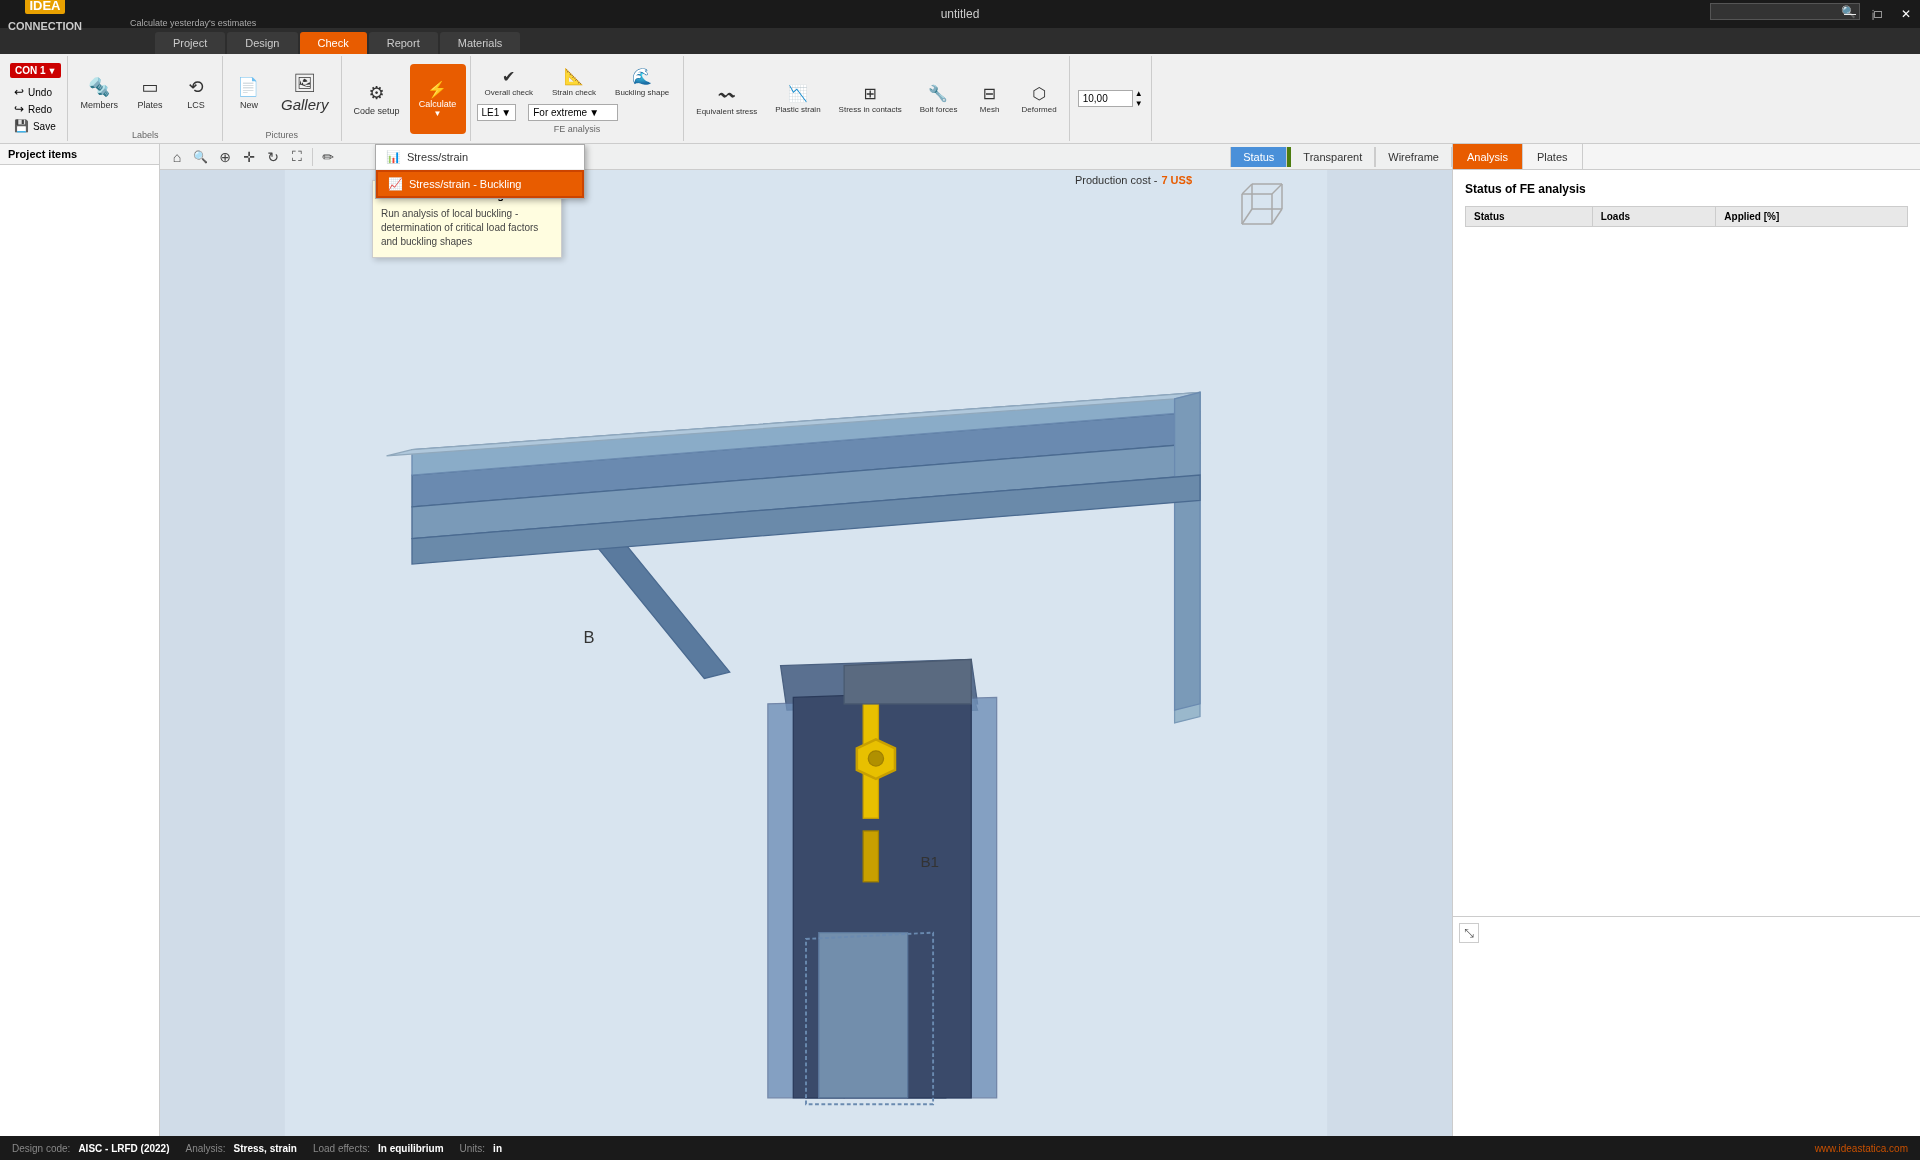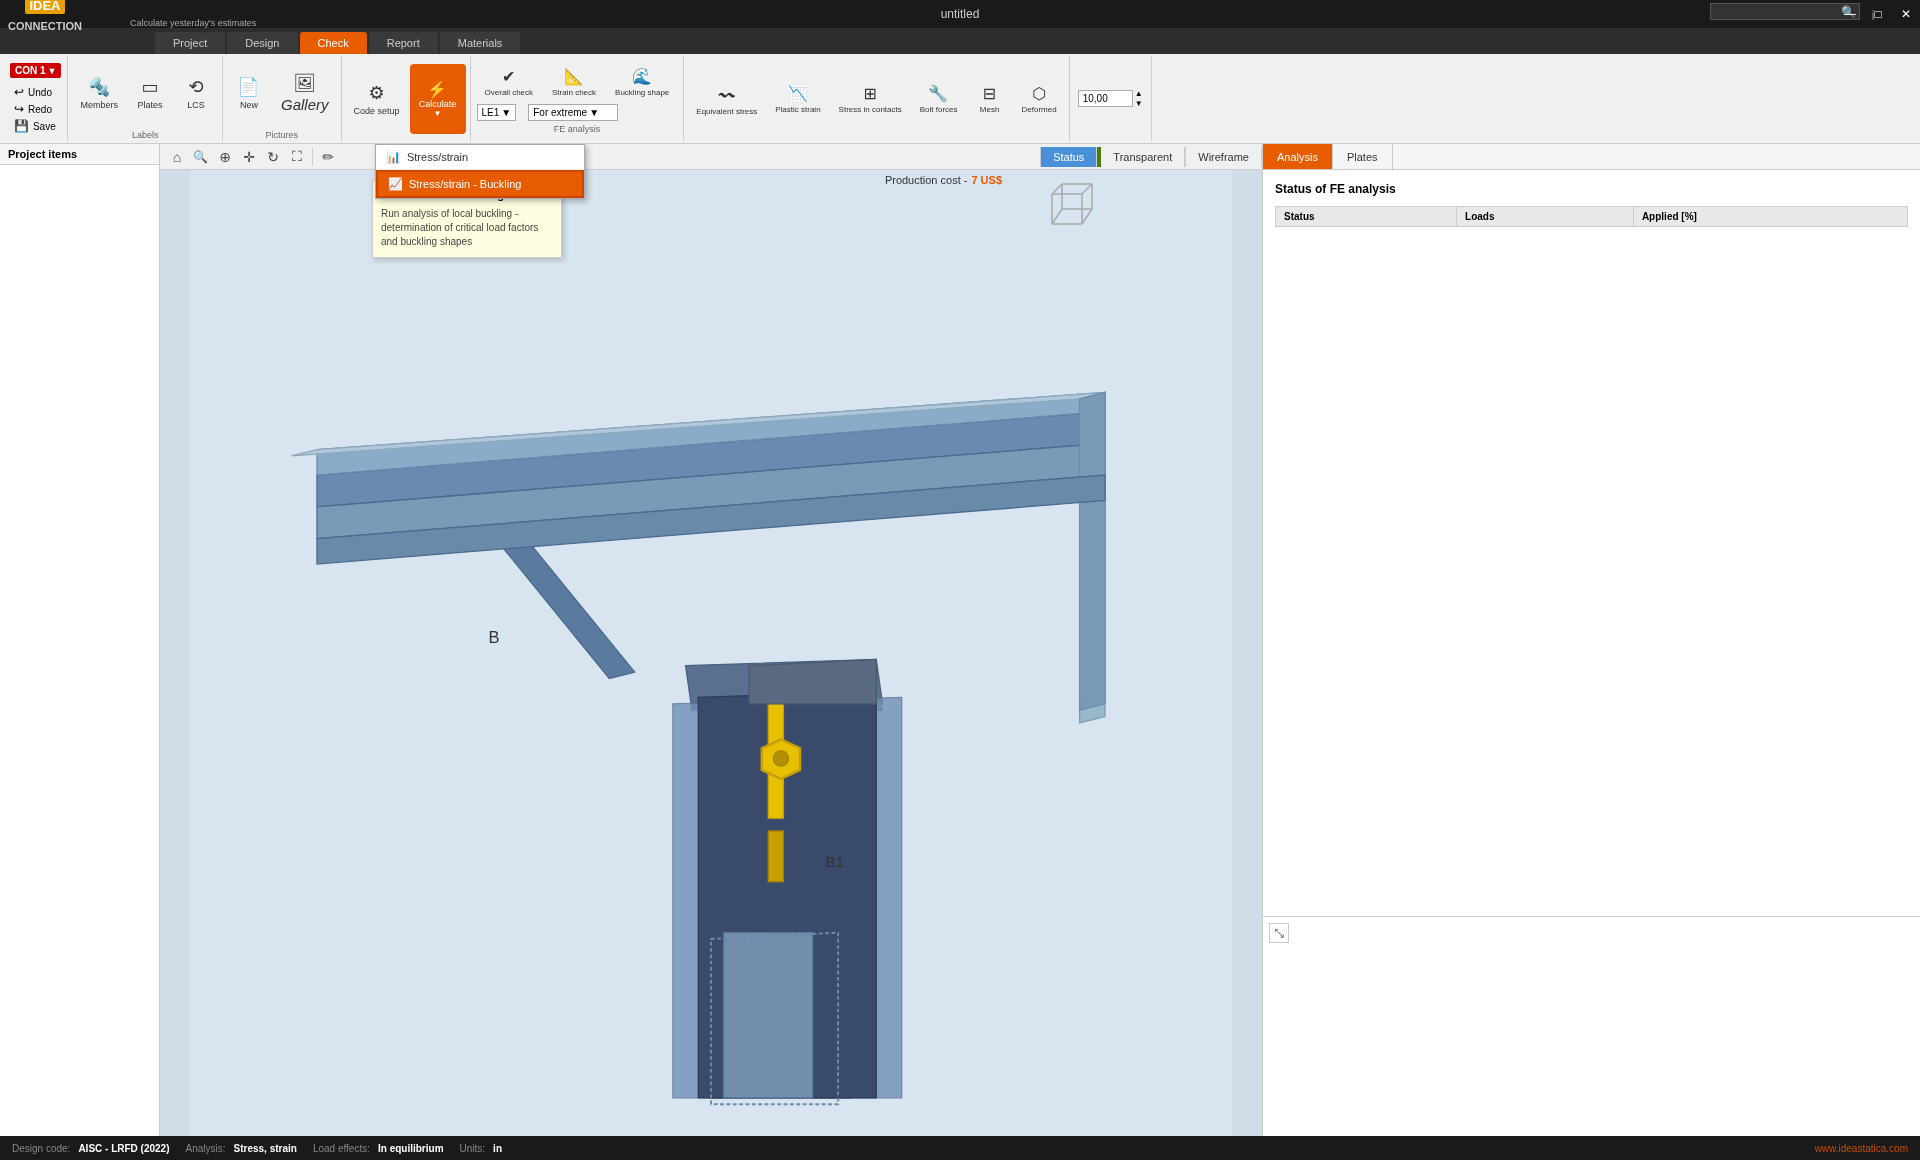--- a/index.html
+++ b/index.html
@@ -486,21 +486,21 @@
         <line x1="20" y1="20" x2="50" y2="20" stroke="#aaa" stroke-width="1.5"></line>
         <line x1="50" y1="20" x2="60" y2="10" stroke="#aaa" stroke-width="1.5"></line>
         <line x1="20" y1="20" x2="30" y2="10" stroke="#aaa" stroke-width="1.5"></line>
         <line x1="30" y1="10" x2="60" y2="10" stroke="#aaa" stroke-width="1.5"></line>
         <line x1="30" y1="35" x2="30" y2="10" stroke="#aaa" stroke-width="1.5"></line>
       </svg>
     </div>
 
   </div>
 
-  <div id="right-panel" style="width:658px; background:#fff; border-left:1px solid #ccc; display:flex; flex-direction:column;">
+  <div id="right-panel" style="width:468px; background:#fff; border-left:1px solid #ccc; display:flex; flex-direction:column;">
     <div class="right-panel-tabs" style="display:flex; background:#f5f5f5; border-bottom:1px solid #ccc; height:26px;">
       <div class="right-tab active" style="padding:4px 14px; cursor:pointer; font-size:11px; background:#e85c00; color:#fff; border-right:1px solid #ccc; display:flex; align-items:center;">Analysis</div>
       <div class="right-tab" style="padding:4px 14px; cursor:pointer; font-size:11px; color:#333; border-right:1px solid #ccc; display:flex; align-items:center;">Plates</div>
     </div>
     <div class="right-panel-content" style="flex:1; padding:12px; overflow:auto;">
       <div class="status-title" style="font-size:12px; font-weight:bold; margin-bottom:10px;">Status of FE analysis</div>
       <table class="status-table" style="width:100%; border-collapse:collapse;">
         <thead>
           <tr>
             <th style="background:#e8e8e8; border:1px solid #ccc; padding:4px 8px; font-size:10px; text-align:left;">Status</th>

